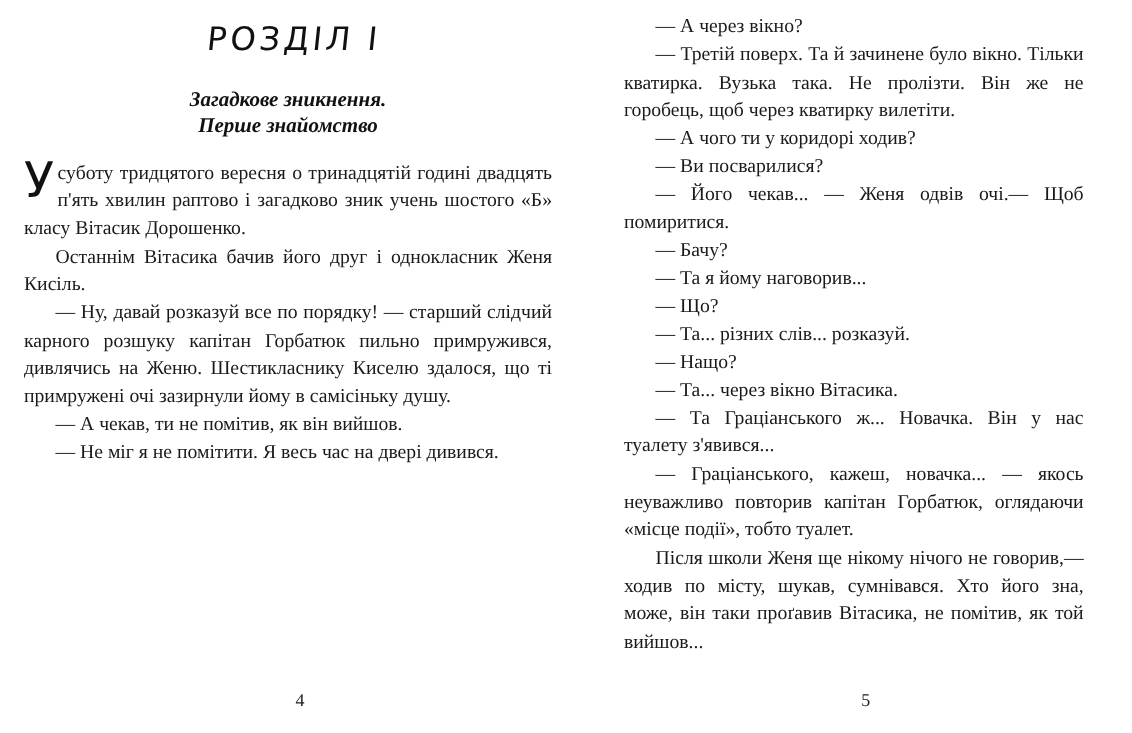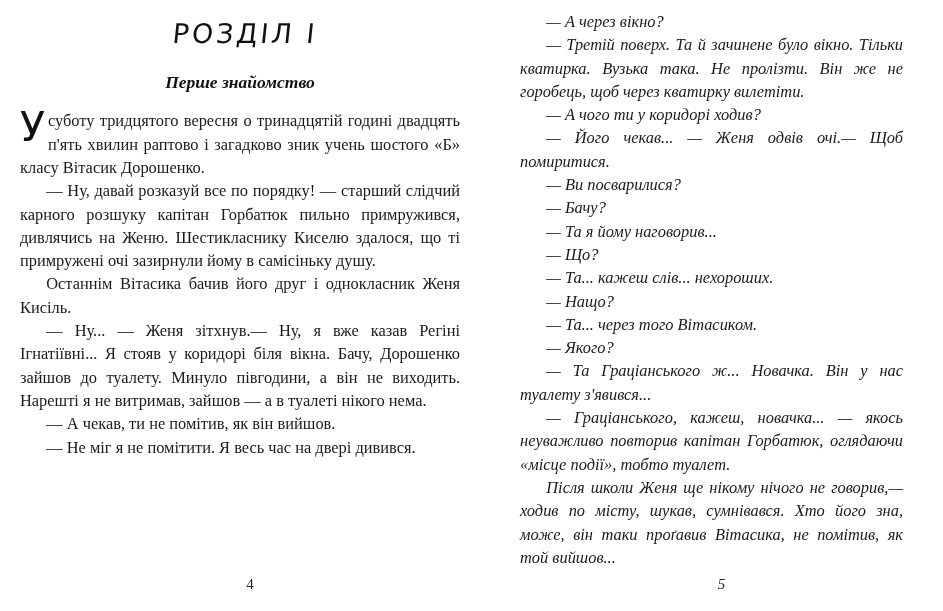--- a/index.html
+++ b/index.html
@@ -26,21 +26,20 @@
     box-sizing: border-box;
     height: 611px;
   }
   .page-left {
     width: 500px;
     padding: 10px 40px 0 20px;
   }
   .page-right {
     width: 443px;
     padding: 10px 40px 0 20px;
-    font-style: italic;
   }
   .chapter-title {
     text-align: center;
     font-family: "DejaVu Sans", sans-serif;
     font-size: 27px;
     letter-spacing: 3px;
     color: #111;
     margin: 8px 0 0 0;
     padding-left: 10px;
     
@@ -103,49 +102,48 @@
 </head>
 <body>
 
 <div class="spread">
 
   <div class="page page-left">
 
     <div class="chapter-title">РОЗДІЛ I</div>
 
     <div class="subtitle">
+      <div>Загадкове зникнення.</div>
       <div>Перше знайомство</div>
     </div>
 
     <div class="body-text">
       <p class="dropcap-para"><span class="dropcap">У</span><span>суботу тридцятого вересня о тринадцятій годині двадцять п'ять хвилин раптово і загадково зник учень шостого «Б» класу Вітасик Дорошенко.</span></p>
+      <p>Останнім Вітасика бачив його друг і однокласник Женя Кисіль.</p>
       <p>— Ну, давай розказуй все по порядку! — старший слідчий карного розшуку капітан Горбатюк пильно примружився, дивлячись на Женю. Шестикласнику Киселю здалося, що ті примружені очі зазирнули йому в самісіньку душу.</p>
-      <p>Останнім Вітасика бачив його друг і однокласник Женя Кисіль.</p>
-      <p>— Ну... — Женя зітхнув.— Ну, я вже казав Регіні Ігнатіївні... Я стояв у коридорі біля вікна. Бачу, Дорошенко зайшов до туалету. Минуло півгодини, а він не виходить. Нарешті я не витримав, зайшов — а в туалеті нікого нема.</p>
       <p>— А чекав, ти не помітив, як він вийшов.</p>
       <p>— Не міг я не помітити. Я весь час на дверi дивився.</p>
     </div>
 
     <div class="folio">4</div>
   </div>
 
   <div class="page page-right">
     <div class="body-text">
       <p>— А через вікно?</p>
       <p>— Третій поверх. Та й зачинене було вікно. Тільки кватирка. Вузька така. Не пролізти. Він же не горобець, щоб через кватирку вилетіти.</p>
       <p>— А чого ти у коридорі ходив?</p>
+      <p>— Ви посварилися?</p>
       <p>— Його чекав... — Женя одвів очі.— Щоб помиритися.</p>
-      <p>— Ви посварилися?</p>
       <p>— Бачу?</p>
       <p>— Та я йому наговорив...</p>
       <p>— Що?</p>
-      <p>— Та... кажеш слів... нехороших.</p>
+      <p>— Та... різних слів... розказуй.</p>
       <p>— Нащо?</p>
-      <p>— Та... через того Вітасиком.</p>
-      <p>— Якого?</p>
+      <p>— Та... через вікно Вітасика.</p>
       <p>— Та Граціанського ж... Новачка. Він у нас туалету з'явився...</p>
       <p>— Граціанського, кажеш, новачка... — якось неуважливо повторив капітан Горбатюк, оглядаючи «місце події», тобто туалет.</p>
       <p>Після школи Женя ще нікому нічого не говорив,— ходив по місту, шукав, сумнівався. Хто його зна, може, він таки проґавив Вітасика, не помітив, як той вийшов...</p>
     </div>
 
     <div class="folio">5</div>
   </div>
 
 </div>
 

